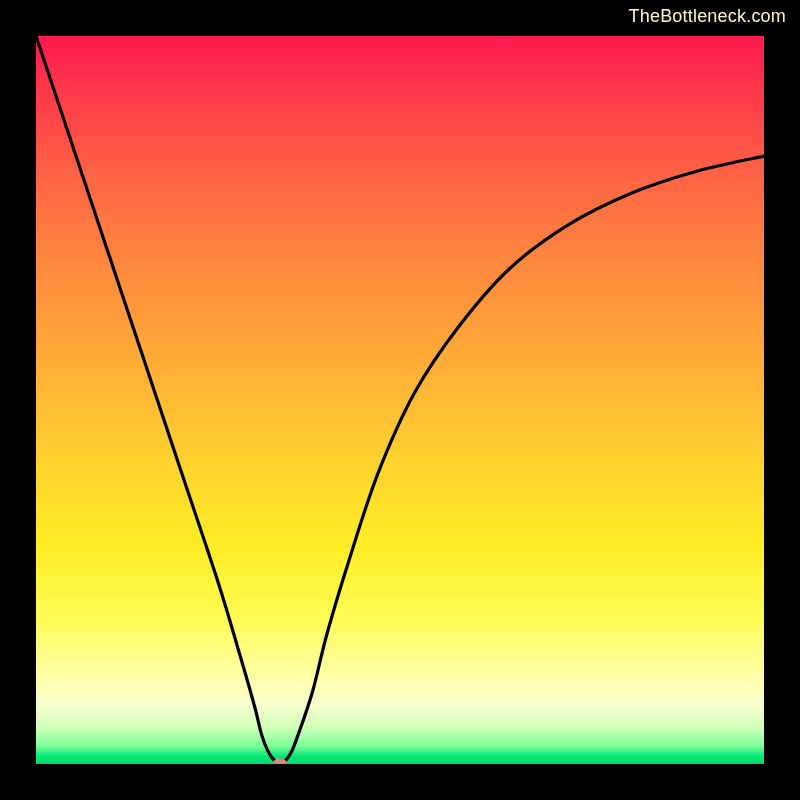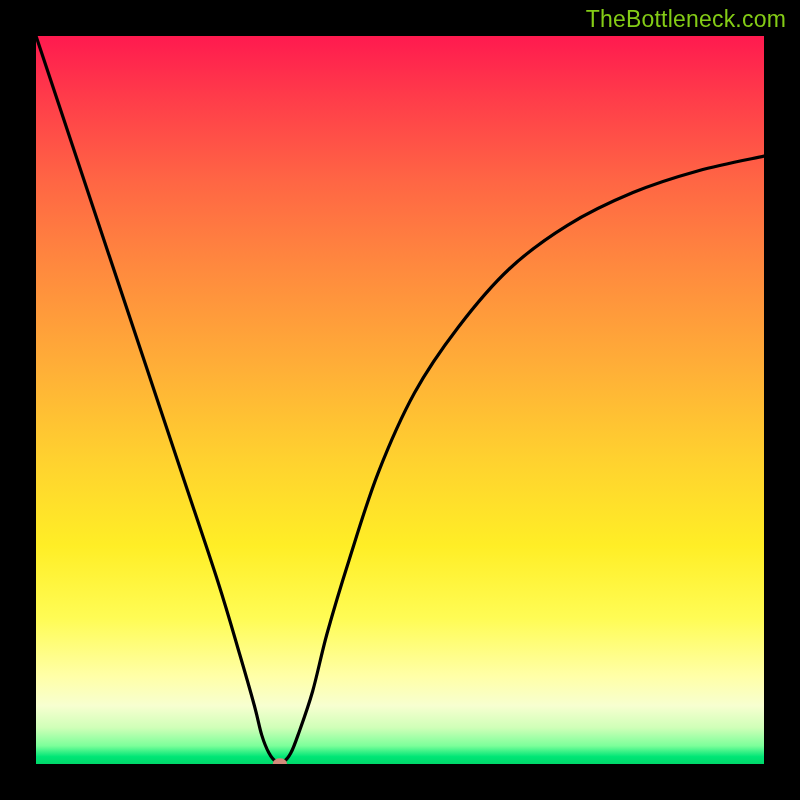--- a/index.html
+++ b/index.html
@@ -16,22 +16,22 @@
     top: 0;
     left: 0;
     width: 800px;
     height: 800px;
     background: #000;
   }
   .watermark {
     position: absolute;
     top: 6px;
     right: 14px;
-    color: #84cc16;
-    font-size: 23px;
+    color: #fef9c3;
+    font-size: 18px;
     font-weight: 400;
     letter-spacing: 0.2px;
     z-index: 10;
   }
   .plot {
     position: absolute;
     top: 36px;
     left: 36px;
     width: 728px;
     height: 728px;

